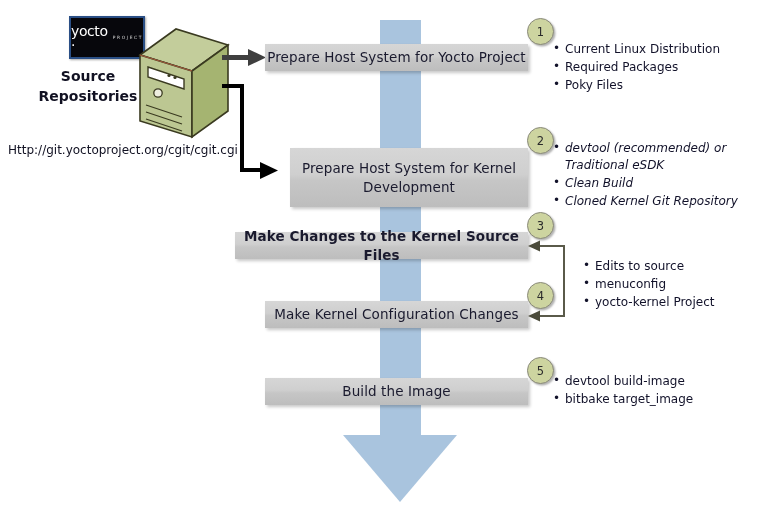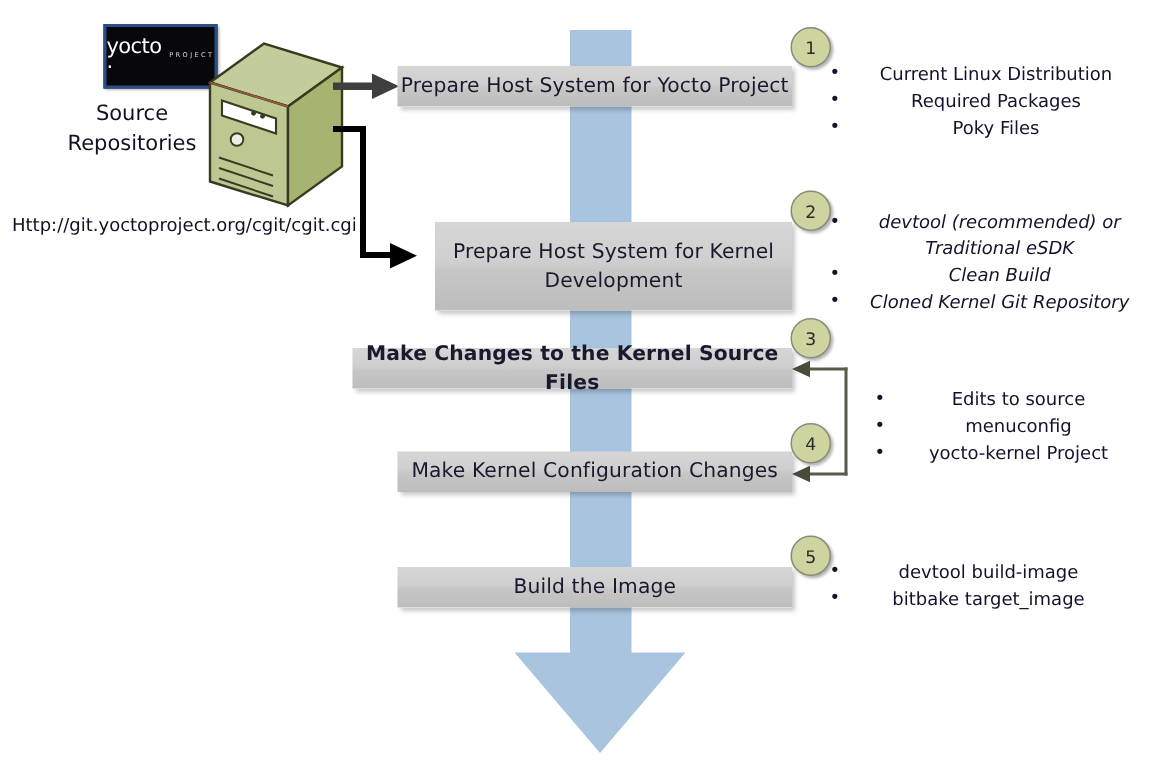--- a/index.html
+++ b/index.html
@@ -53,21 +53,20 @@
   .bullets{
     position:absolute;
     font-size:12px;
     color:#12122a;
     line-height:1.42;
   }
   .bullets ul{margin:0;padding:0;list-style:none;}
   .bullets li{
     position:relative;padding-left:12px;margin:0 0 1px 0;
     white-space:pre-line;
-    text-align:center;
   }
   .bullets li:before{
     content:"•";position:absolute;left:0;top:-1px;font-size:12px;
   }
   .ital{}
 
   
   .yocto-logo{
     position:absolute;left:69px;top:16px;width:72px;height:39px;
     background:#07070c;border:2px solid #2a4f86;
@@ -78,21 +77,21 @@
     color:#ffffff;font-size:14px;letter-spacing:-0.4px;
     font-family:"DejaVu Sans","Liberation Sans",sans-serif;
     line-height:1;margin-top:1px;
   }
   .yocto-logo .yp{
     color:#d8d8d8;font-size:4.4px;letter-spacing:1.6px;
     margin-top:2px;line-height:1;
   }
   .src-title{
     position:absolute;left:33px;top:66px;width:110px;
-    text-align:center;font-size:14px;font-weight:normal;color:#111122;
+    text-align:center;font-size:14px;font-weight:bold;color:#111122;
     line-height:1.45;
   }
   .src-url{
     position:absolute;left:8px;top:143px;
     font-size:12px;color:#111122;white-space:nowrap;
   }
 
   
   .server{position:absolute;left:136px;top:27px;width:96px;height:113px;}
 

